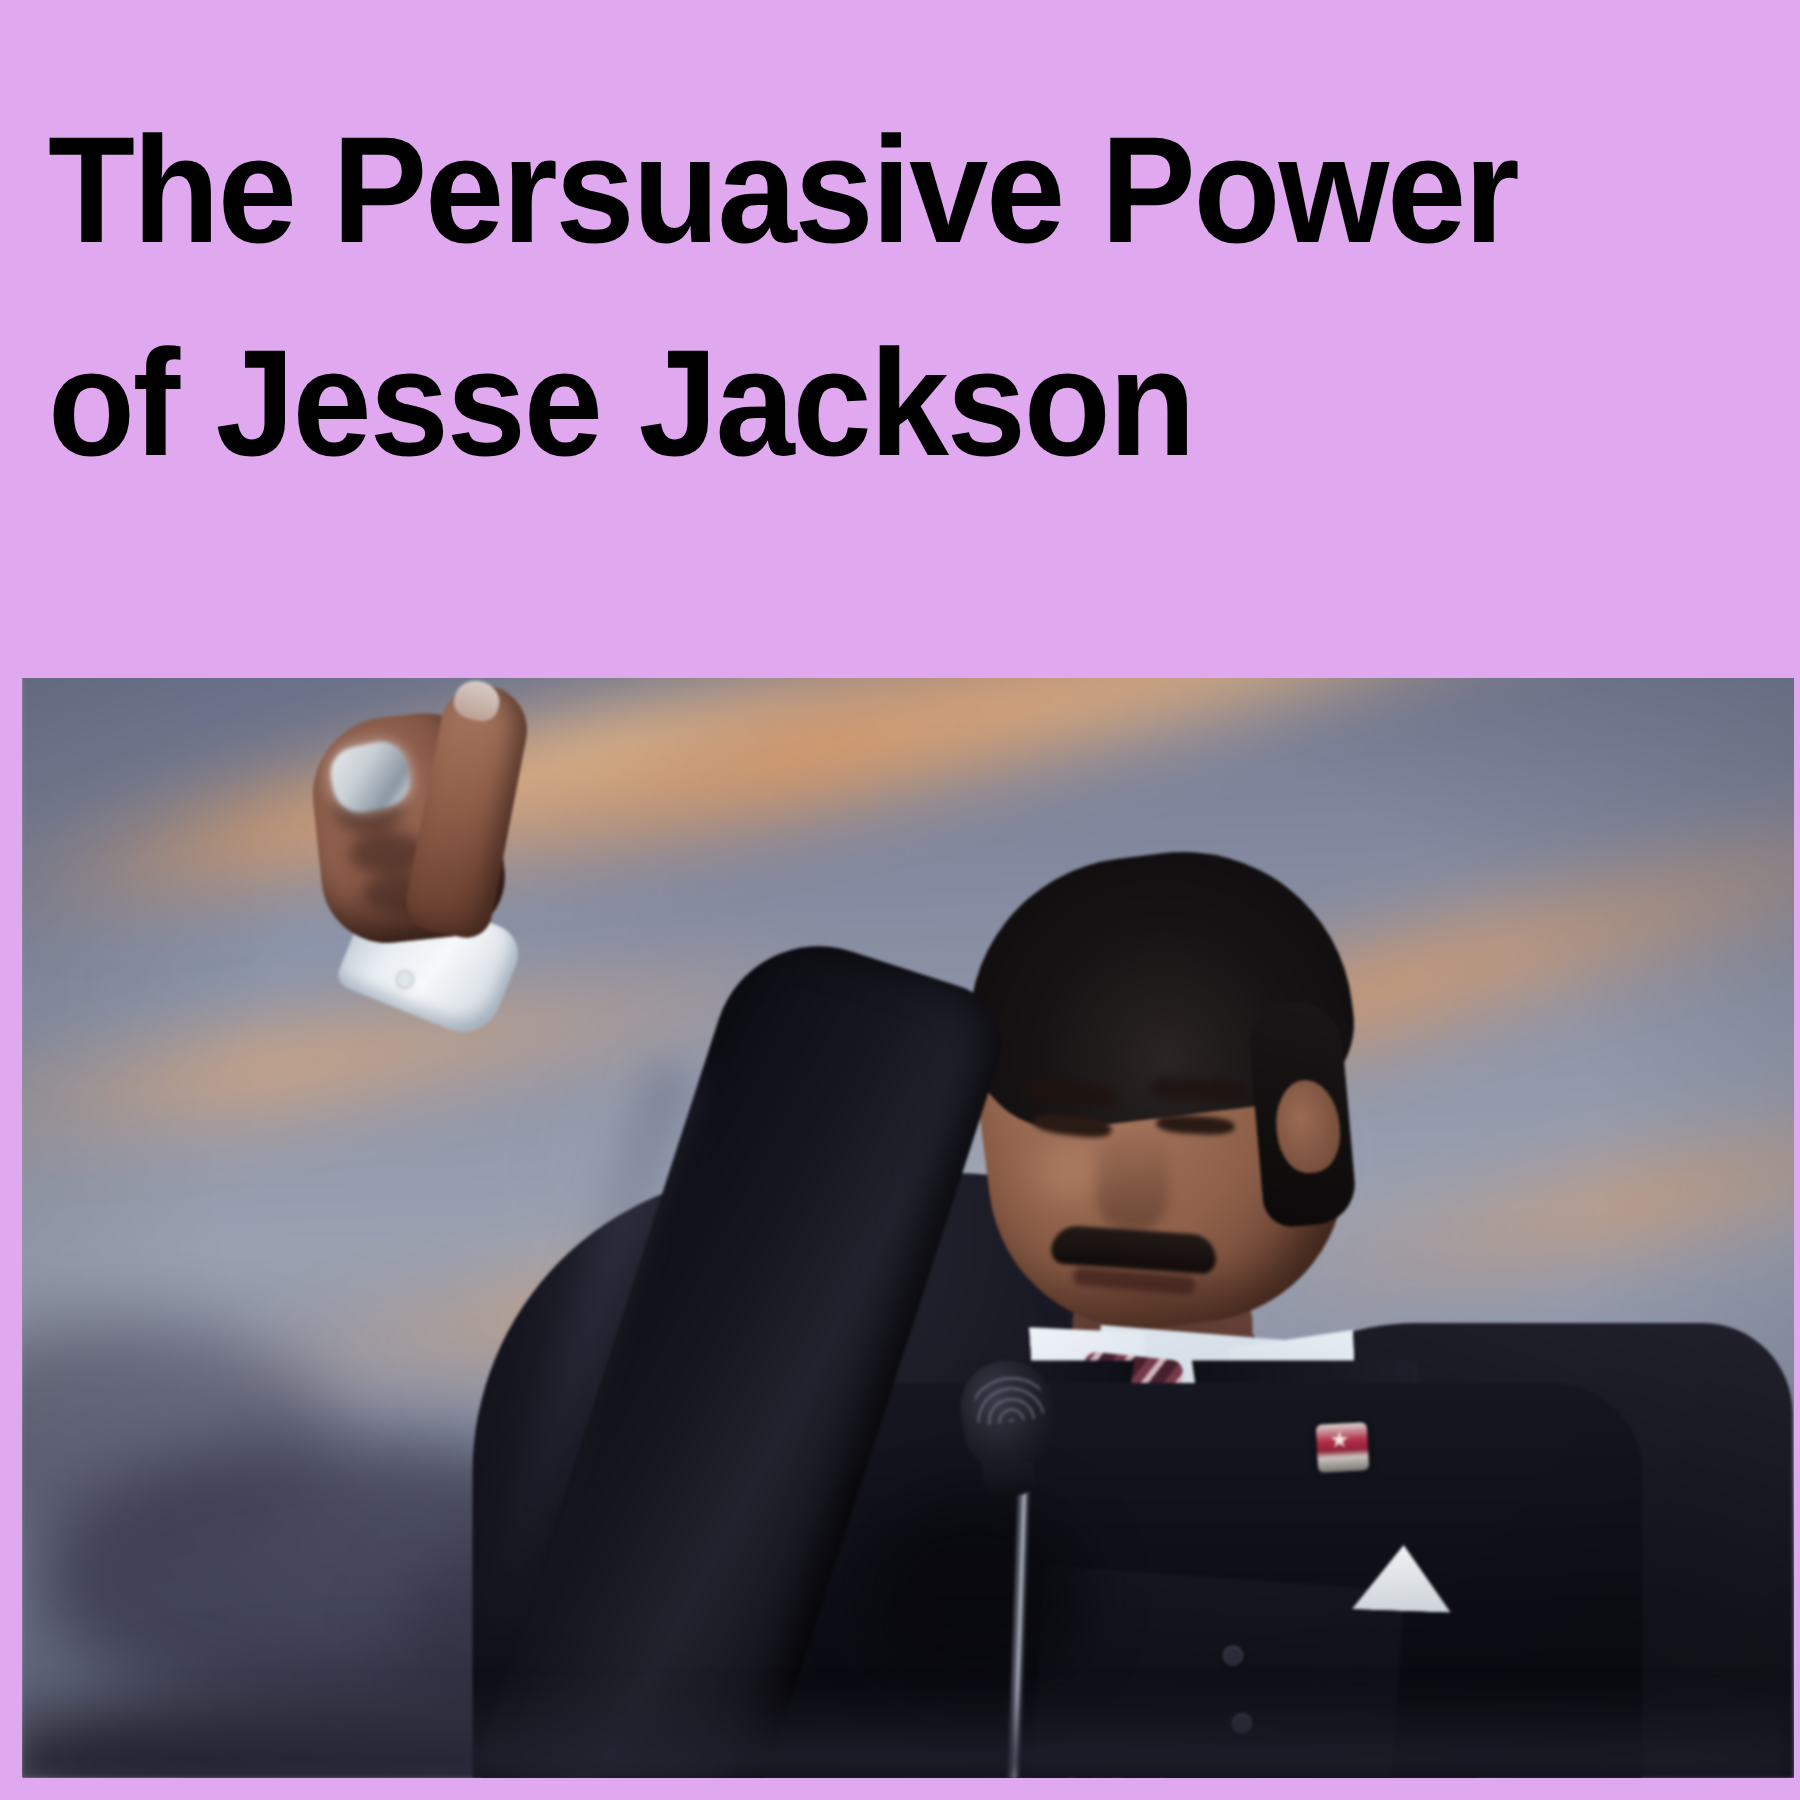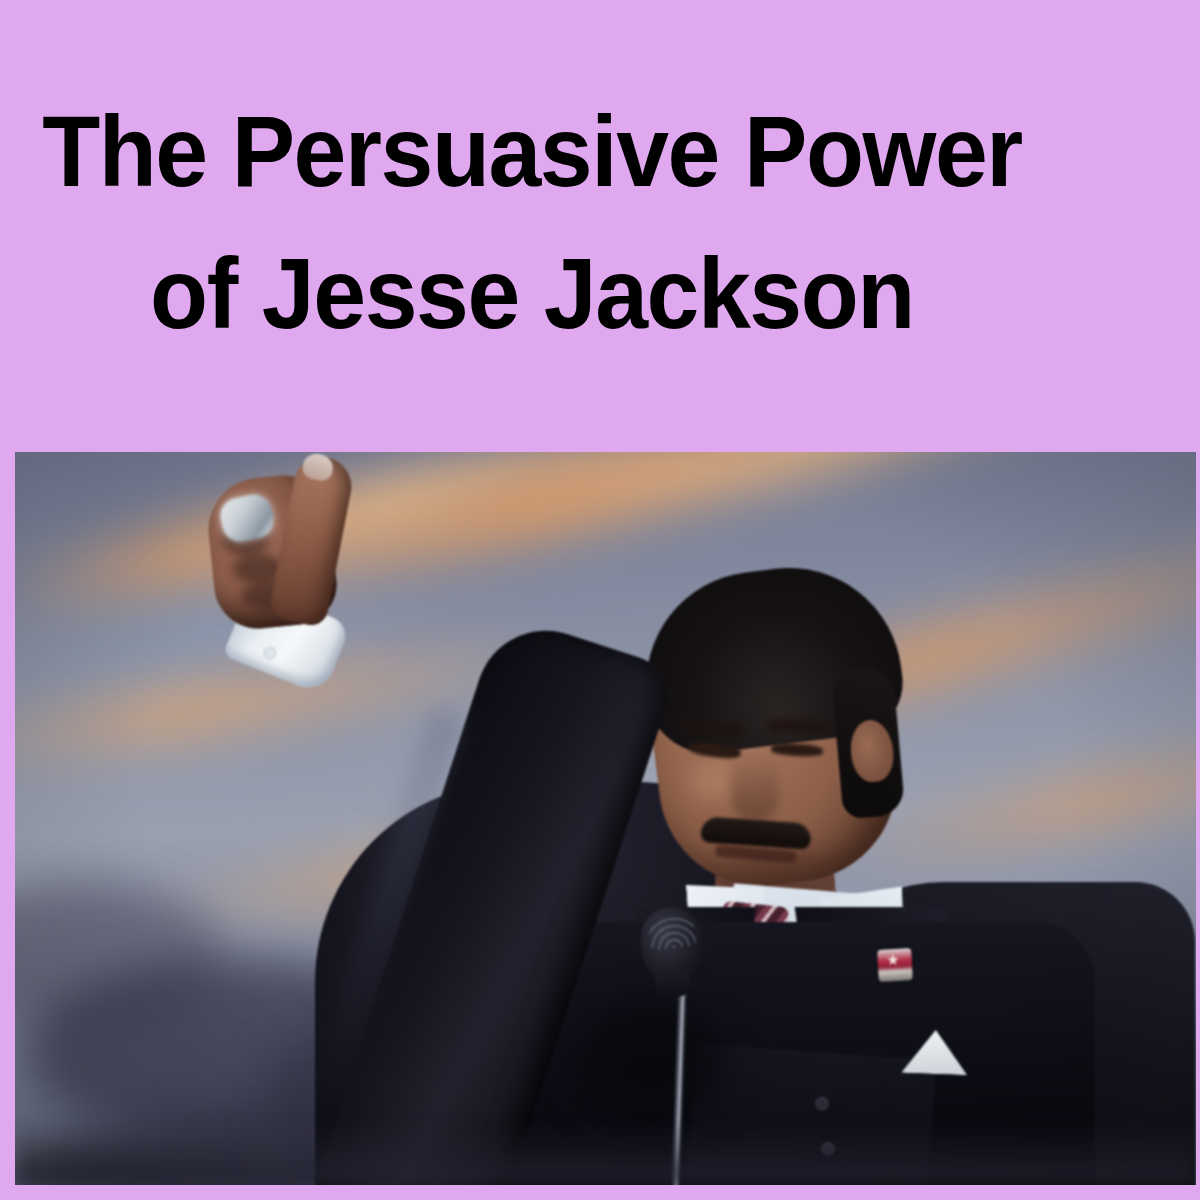--- a/index.html
+++ b/index.html
@@ -5,22 +5,21 @@
   html,body{margin:0;padding:0;}
   body{
     width:1200px;height:1200px;overflow:hidden;
     background:#e0a8ef;
     font-family:"Liberation Sans", sans-serif;
   }
   #poster{position:relative;width:1200px;height:1200px;background:#e0a8ef;}
 
   
   .title-block{
-    position:absolute;left:0;top:80px;width:1064px;
-    text-align:center;
+    position:absolute;left:0;top:56px;width:1064px;
     z-index:5;
   }
   .title-line{
     display:block;
     color:#000;
     font-family:"Liberation Sans","DejaVu Sans",sans-serif;
     font-weight:700;
     font-size:101px;
     line-height:142px;
     letter-spacing:-1.5px;

